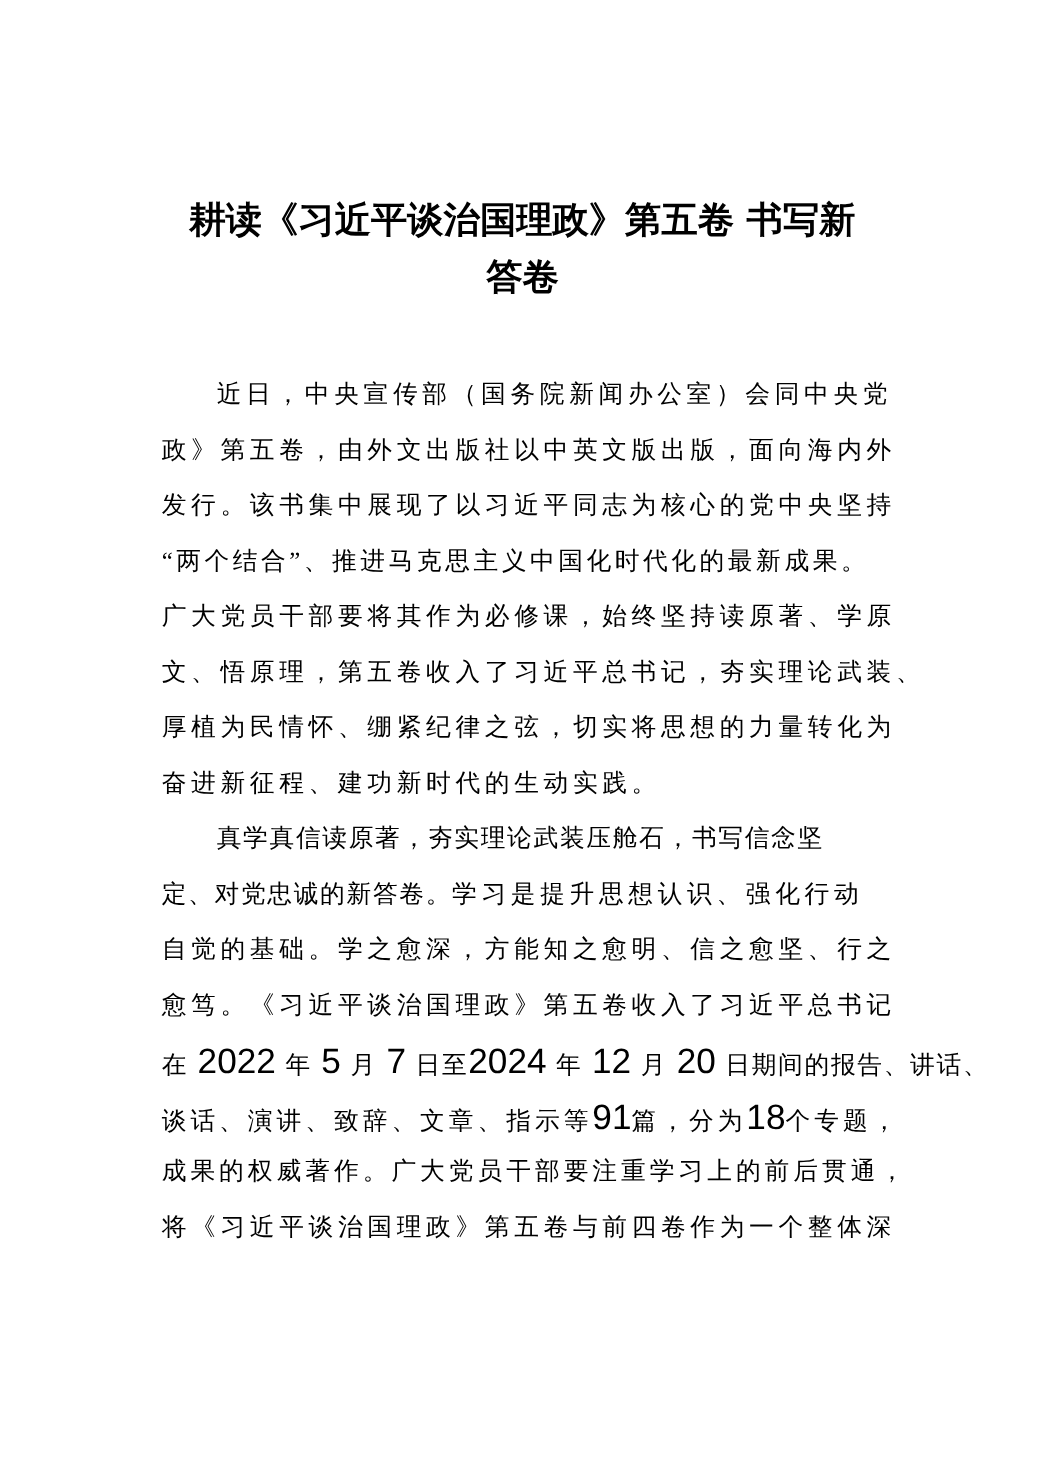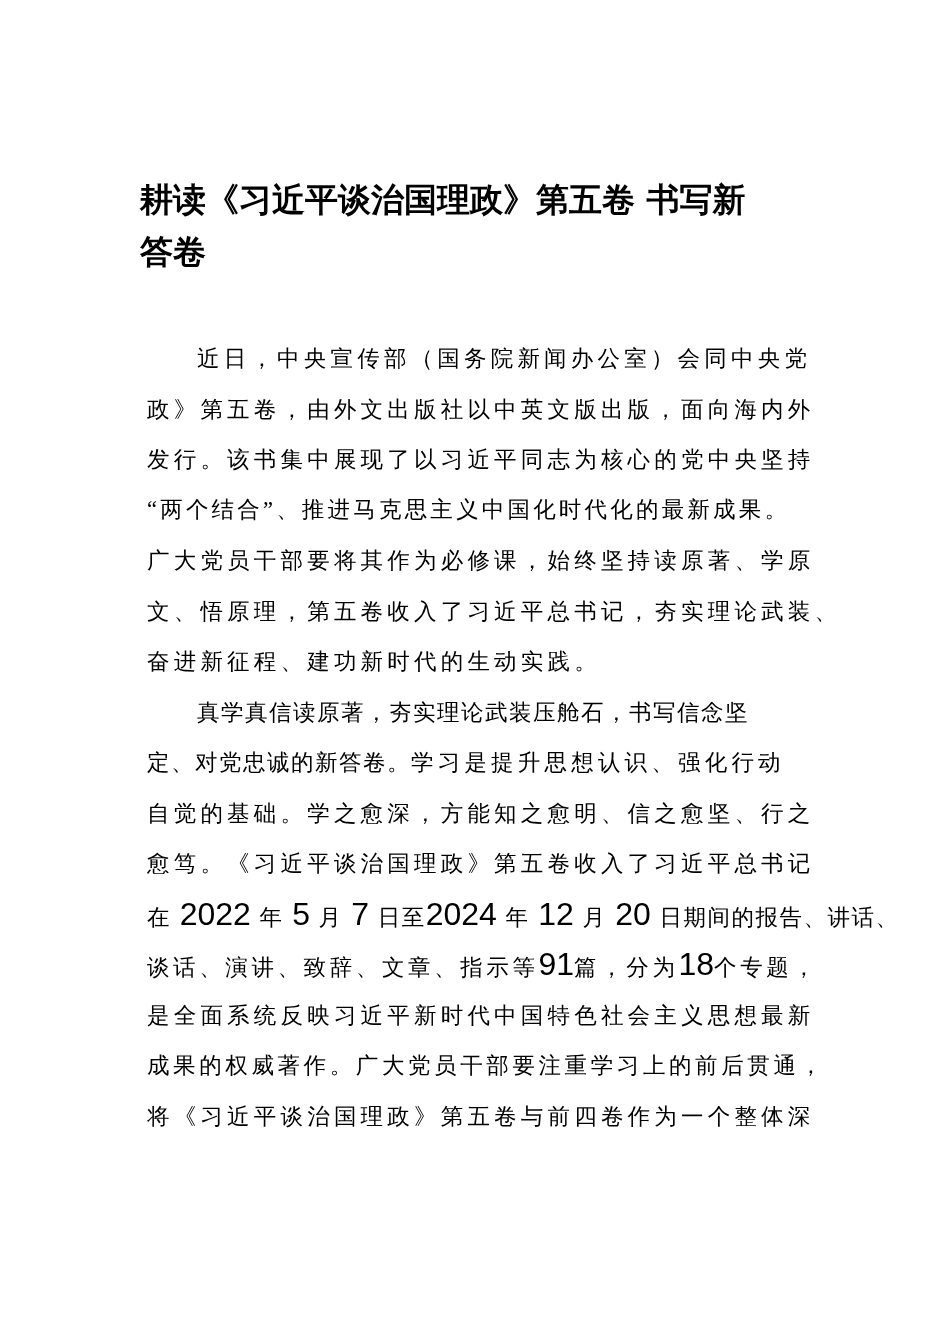--- a/index.html
+++ b/index.html
@@ -20,20 +20,21 @@
       top: 0;
       width: 950px;
       height: 1344px;
       background: #ffffff;
     }
     .title {
       position: absolute;
       left: 140px;
       top: 174px;
       width: 670px;
+      text-align: center;
       font-family: "DejaVu Serif", "Liberation Serif", serif;
       font-weight: bold;
       font-size: 33px;
       line-height: 52px;
       letter-spacing: 0px;
     }
     .title .tline {
       display: block;
       white-space: nowrap;
     }
@@ -77,20 +78,21 @@
 
   <div class="body">
 
     <div>
       <span class="line indent">近日，中央宣传部（国务院新闻办公室）会同中央党</span>
       <span class="line">政》第五卷，由外文出版社以中英文版出版，面向海内外</span>
       <span class="line">发行。该书集中展现了以习近平同志为核心的党中央坚持</span>
       <span class="line" style="letter-spacing:3.2px;font-family:Liberation Serif, serif;">“两个结合”、推进马克思主义中国化时代化的最新成果。</span>
       <span class="line">广大党员干部要将其作为必修课，始终坚持读原著、学原</span>
       <span class="line">文、悟原理，第五卷收入了习近平总书记，夯实理论武装、</span>
+      <span class="line">厚植为民情怀、绷紧纪律之弦，切实将思想的力量转化为</span>
       <span class="line">奋进新征程、建功新时代的生动实践。</span>
     </div>
 
     <div>
       <span class="line indent bold">真学真信读原著，夯实理论武装压舱石，书写信念坚</span>
       <span class="line">
         <span class="bold">定、对党忠诚的新答卷。</span><span>学习是提升思想认识、强化行动</span>
       </span>
       <span class="line">自觉的基础。学之愈深，方能知之愈明、信之愈坚、行之</span>
       <span class="line">愈笃。《习近平谈治国理政》第五卷收入了习近平总书记</span>
@@ -104,19 +106,18 @@
         <span>日至</span><span class="num">2024</span>
         <span>年</span>
         <span class="num">12</span>
         <span>月</span>
         <span class="num">20</span>
         <span>日期间的报告、讲话、</span>
       </span>
       <span class="line" style="letter-spacing:3.6px;">
         <span>谈话、演讲、致辞、文章、指示等</span><span class="num">91</span><span>篇，分为</span><span class="num">18</span><span>个专题，</span>
       </span>
-      <span class="line">是全面系统反映习近平新时代中国特色社会主义思想最新</span>
       <span class="line" style="letter-spacing:3.6px;">成果的权威著作。广大党员干部要注重学习上的前后贯通，</span>
       <span class="line">将《习近平谈治国理政》第五卷与前四卷作为一个整体深</span>
     </div>
 
   </div>
 </div>
 
 </body></html>

